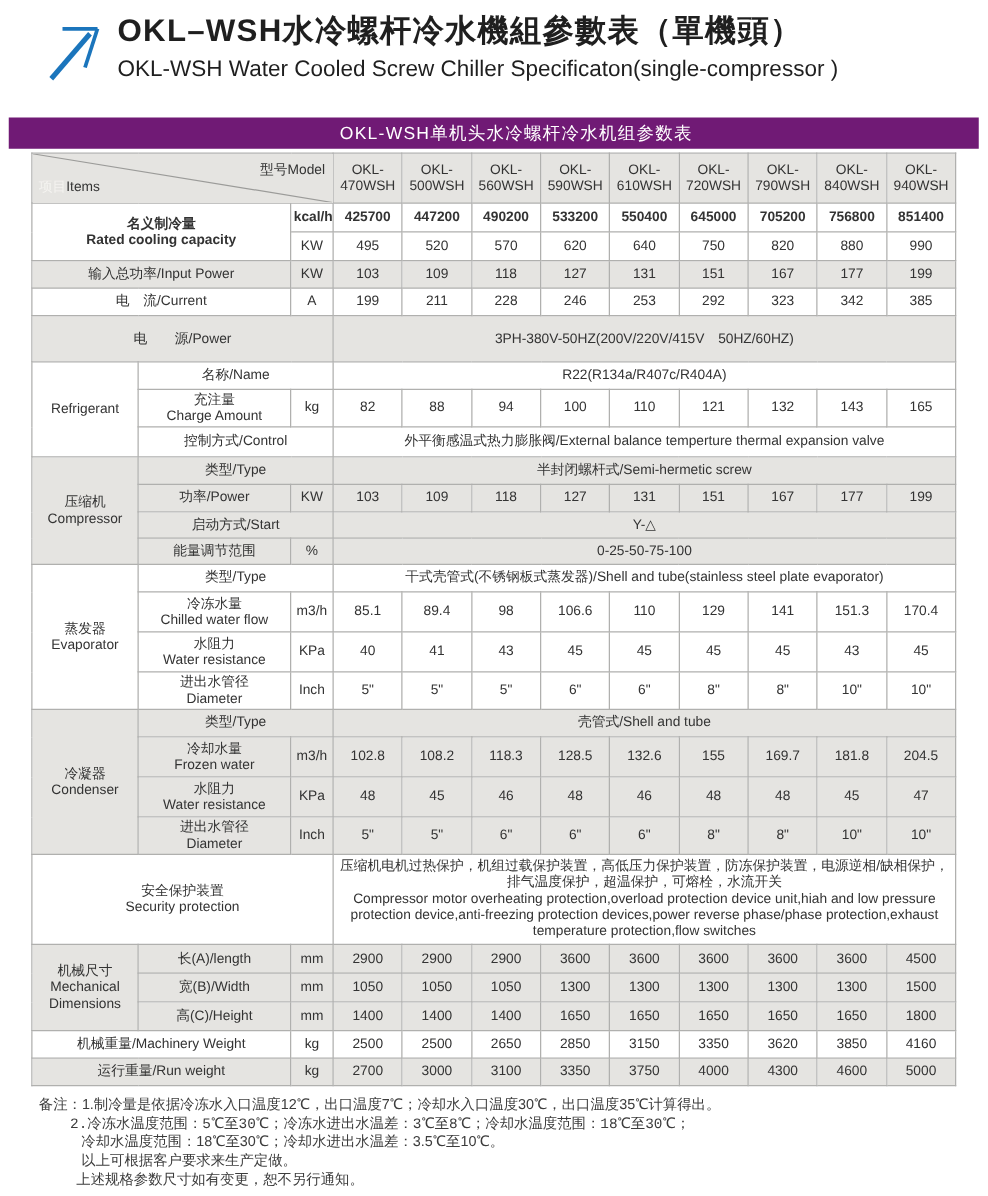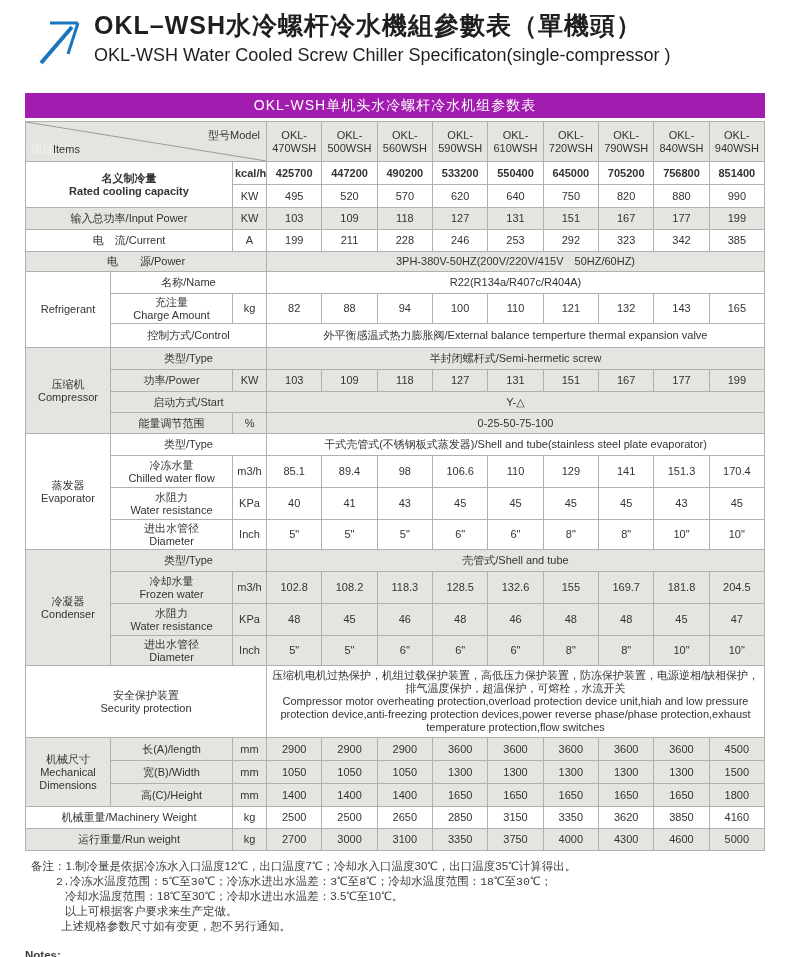--- a/index.html
+++ b/index.html
@@ -6,22 +6,22 @@
   body{width:790px;height:957px;font-family:"Liberation Sans",sans-serif;color:#333;overflow:hidden;}
   .page{position:relative;width:790px;height:957px;background:#fff;}
 
   
   .titlebar{display:flex;align-items:flex-start;padding:10px 0 0 36px;}
   .logo{width:58px;padding-top:6px;flex:0 0 58px;}
   .titles .zh{font-size:25px;font-weight:bold;color:#1f1f1f;letter-spacing:1px;line-height:30px;}
   .titles .en{font-size:18px;color:#1f1f1f;line-height:24px;margin-top:3px;}
 
   
-  .banner{width:740px;height:25px;margin:21px auto 0 auto;background:#a21caf;color:#ffffff;
-          text-align:center;line-height:25px;font-size:14px;letter-spacing:1px;}
+  .banner{width:740px;height:25px;margin:21px auto 0 auto;background:#701a75;color:#ffffff;
+          text-align:center;line-height:25px;font-size:14px;letter-spacing:1px;padding-left:36px;}
 
   
   table.spec{width:740px;margin:3px auto 0 auto;border-collapse:collapse;table-layout:fixed;}
   table.spec td{border:1px solid #b0b0ae;text-align:center;vertical-align:middle;
                 font-size:11px;line-height:13px;padding:1px 2px;color:#333;background:#fff;
                 overflow:hidden;}
   tr.band td{background:#e5e4e1;}
   td.left{text-align:left;padding:2px 6px;font-size:10.5px;line-height:13.6px;}
 
   
@@ -131,21 +131,21 @@
           <td>199</td>
           <td>211</td>
           <td>228</td>
           <td>246</td>
           <td>253</td>
           <td>292</td>
           <td>323</td>
           <td>342</td>
           <td>385</td>
         </tr>
-        <tr class="band" style="height: 20px; padding-left: 20px;">
+        <tr class="band" style="height: 37px; padding-left: 20px;">
           <td colspan="3">电　　源/Power</td>
           <td colspan="9">3PH-380V-50HZ(200V/220V/415V　50HZ/60HZ)</td>
         </tr>
         <tr style="height: 22px;">
           <td rowspan="3">Refrigerant</td>
           <td colspan="2">名称/Name</td>
           <td colspan="9">R22(R134a/R407c/R404A)</td>
         </tr>
         <tr style="height: 30px;">
           <td>充注量<br>Charge Amount</td>

